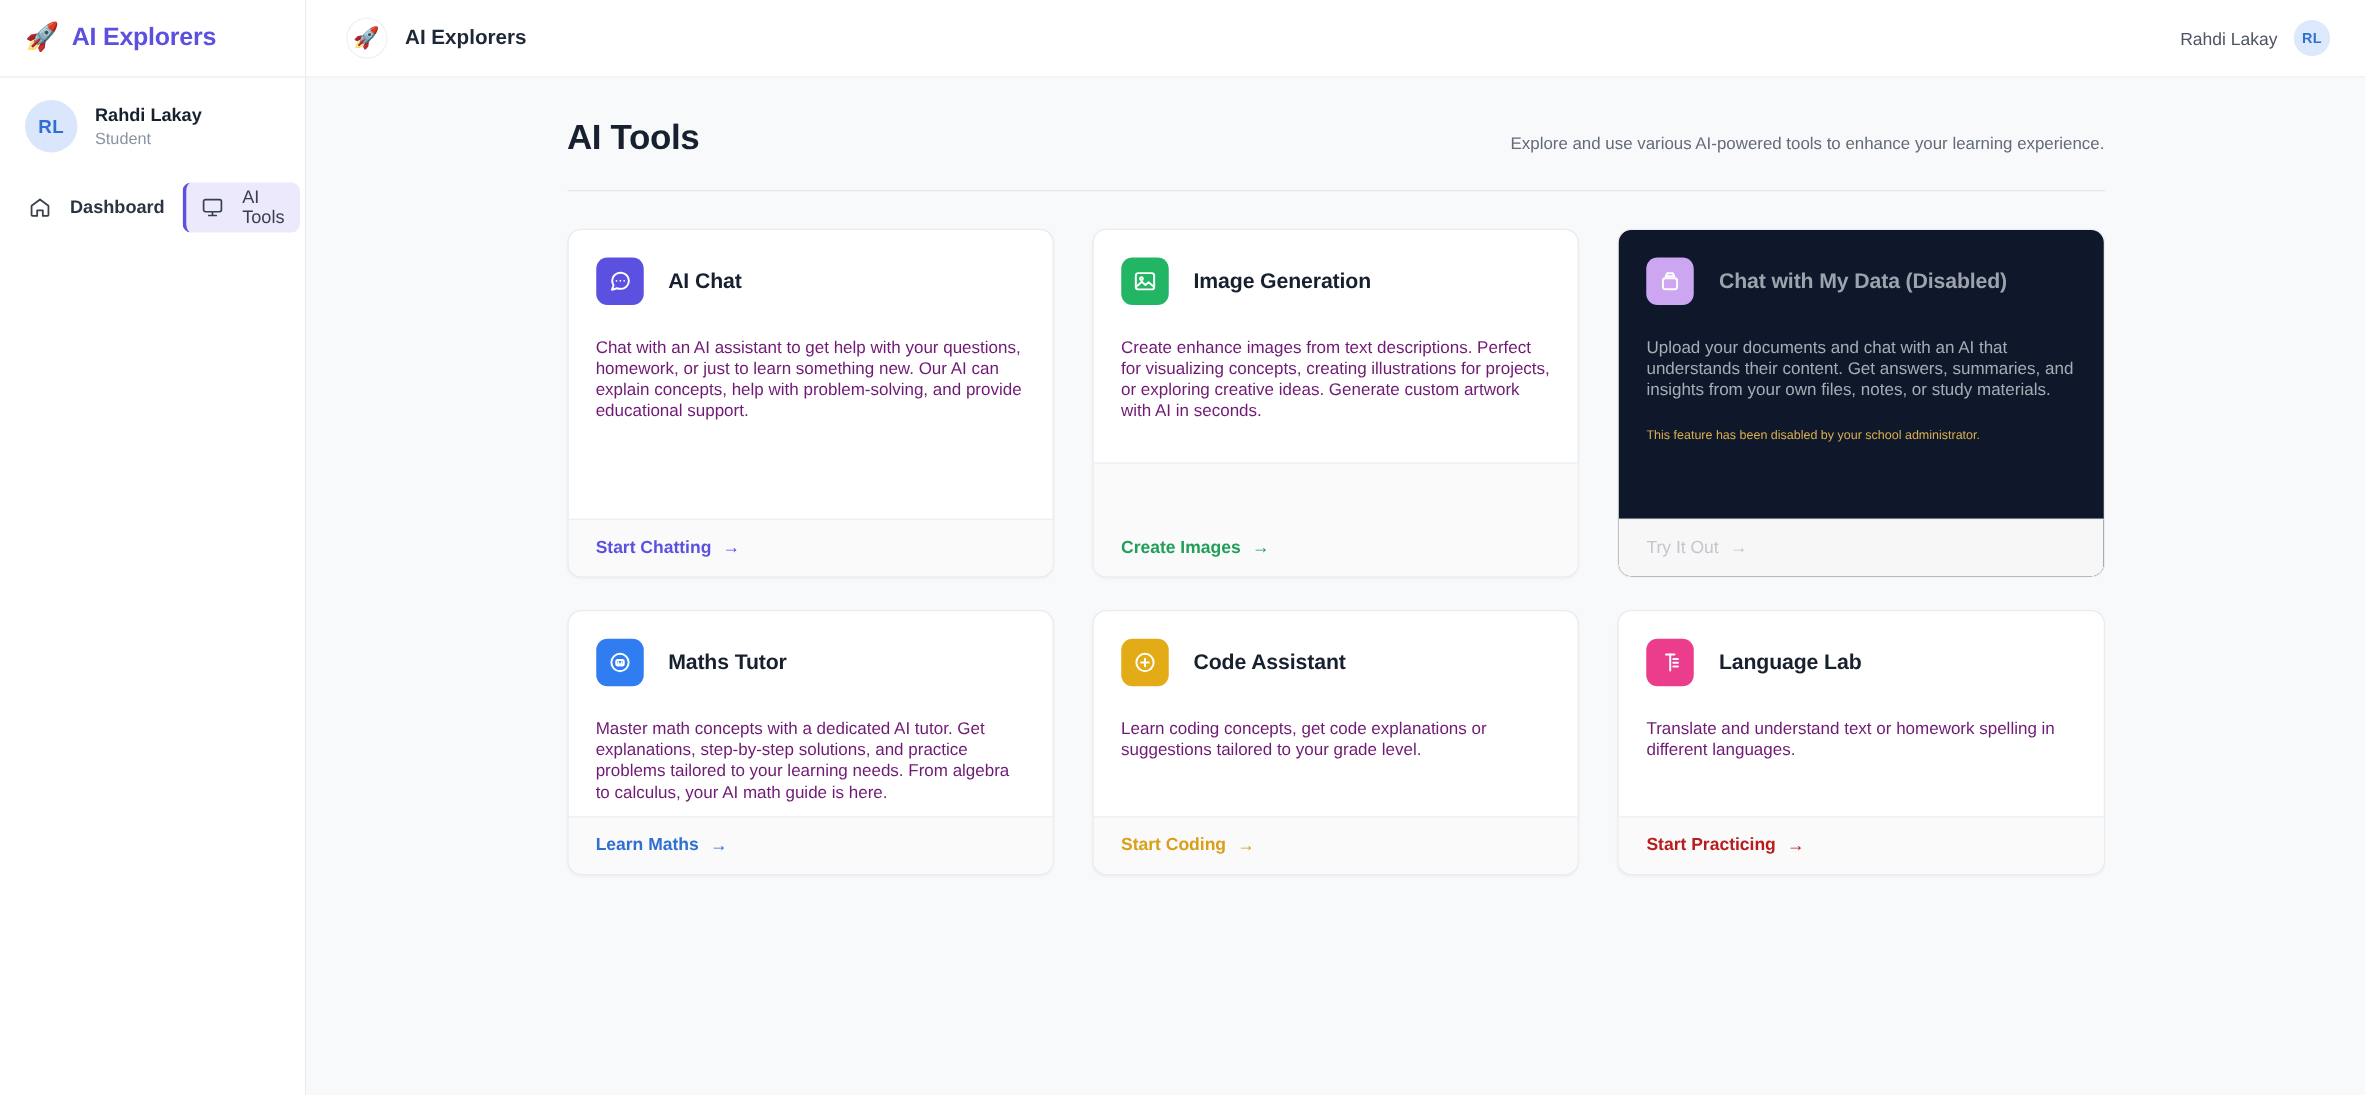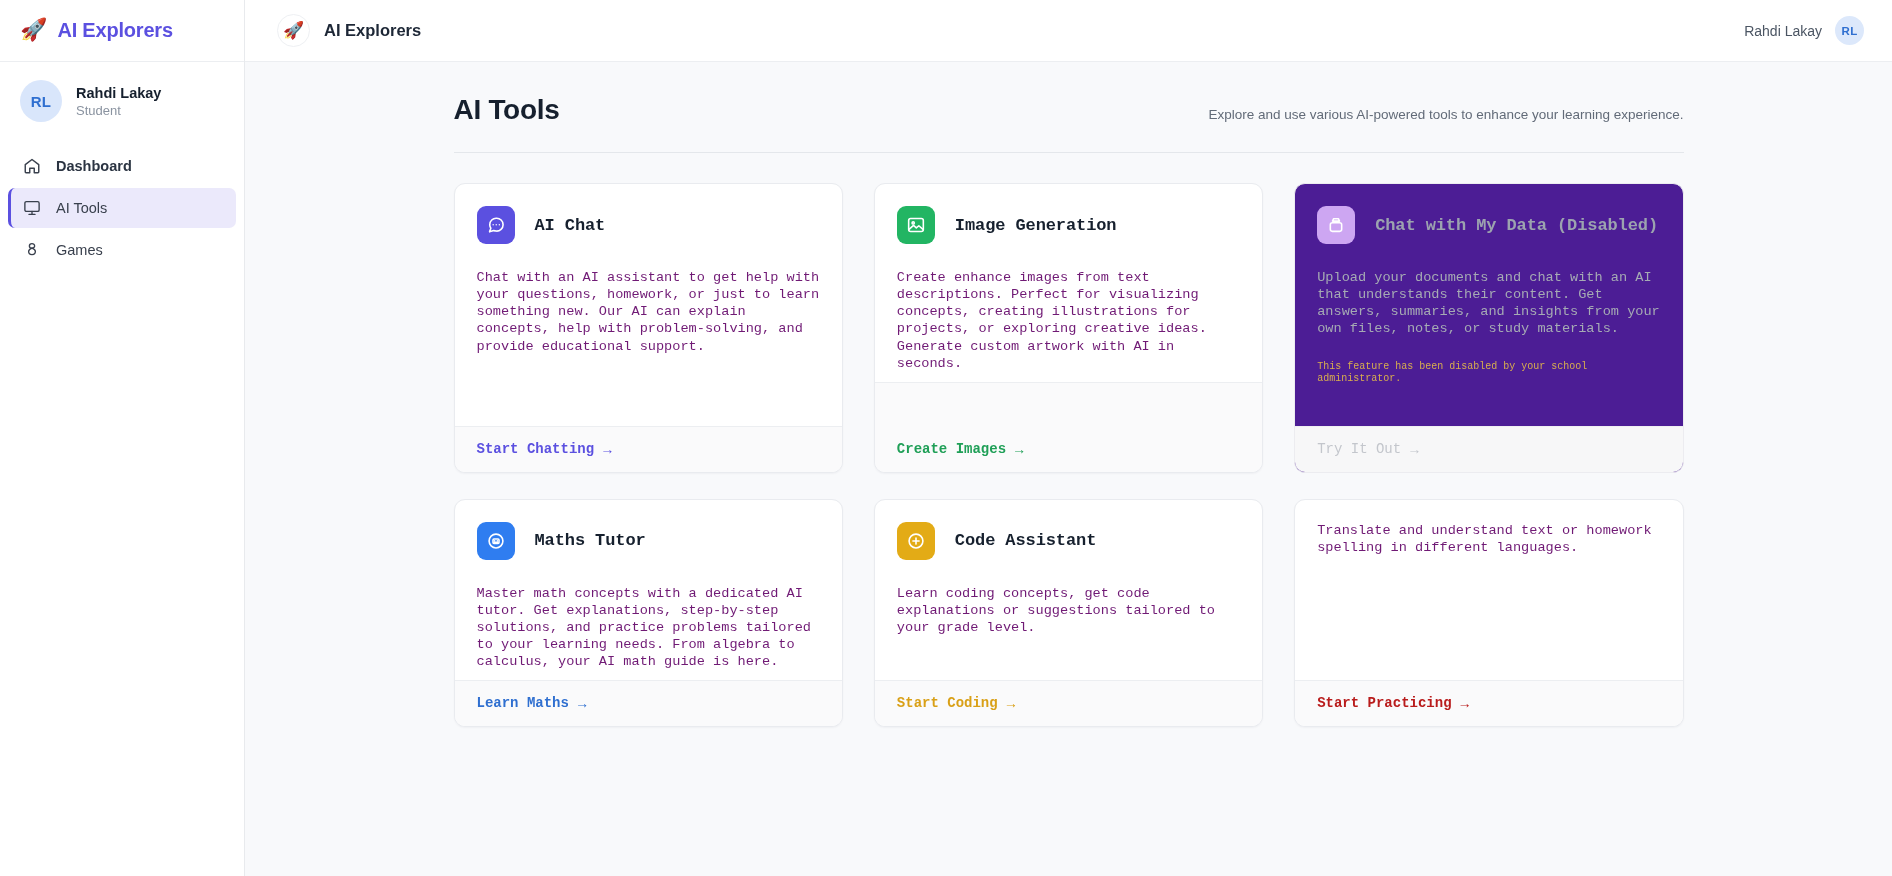--- a/index.html
+++ b/index.html
@@ -88,21 +88,21 @@
     color: #16202e;
   }
 
   .user-role {
     font-size: 13px;
     color: #8a93a0;
   }
 
   .sidebar-nav {
     display: flex;
-    flex-direction: column;
+    flex-direction: row;
     padding: 4px 8px 0 8px;
     gap: 2px;
   }
 
   .nav-item {
     display: flex;
     align-items: center;
     gap: 15px;
     height: 40px;
     padding: 0 12px;
@@ -247,28 +247,27 @@
   }
 
   .tool-card {
     background: #ffffff;
     border: 1px solid #e9ebef;
     border-radius: 11px;
     display: flex;
     flex-direction: column;
     overflow: hidden;
     box-shadow: 0 1px 2px rgba(17, 24, 39, 0.04);
-    font-family: Liberation Mono, monospace;
   }
 
   .tool-card.row-tall .card-body { min-height: 186px; }
   .tool-card.row-short .card-body { min-height: 138px; }
 
   .tool-card.is-disabled {
-    background: #4c1d95;
+    background: #0f172a;
     border-color: #ececf0;
     box-shadow: none;
   }
 
   .card-body {
     padding: 22px 22px 10px 22px;
     flex: 1;
   }
 
   .card-head {
@@ -524,20 +523,30 @@
           <div class="card-footer">
             <a class="card-cta" style="color:#d9a017;">
               <span>Start Coding</span>
               <span class="arrow">→</span>
             </a>
           </div>
         </article>
 
         <article class="tool-card row-short">
           <div class="card-body">
+            <div class="card-head">
+              <span class="card-icon" style="background:#ec3c8c;">
+                <svg width="20" height="20" viewBox="0 0 24 24" fill="none" stroke="currentColor" stroke-width="1.9" stroke-linecap="round" stroke-linejoin="round">
+                  <path d="M8.1 4.4h8.2"></path>
+                  <path d="M12.2 4.4v15.2"></path>
+                  <path d="M15.2 8.6h4.4M15.2 12.2h4.4M15.2 15.8h4.4"></path>
+                </svg>
+              </span>
+              <h2 class="card-title">Language Lab</h2>
+            </div>
             <p class="card-desc">Translate and understand text or homework spelling in different languages.</p>
           </div>
           <div class="card-footer">
             <a class="card-cta" style="color:#b91c1c;">
               <span>Start Practicing</span>
               <span class="arrow">→</span>
             </a>
           </div>
         </article>
 

